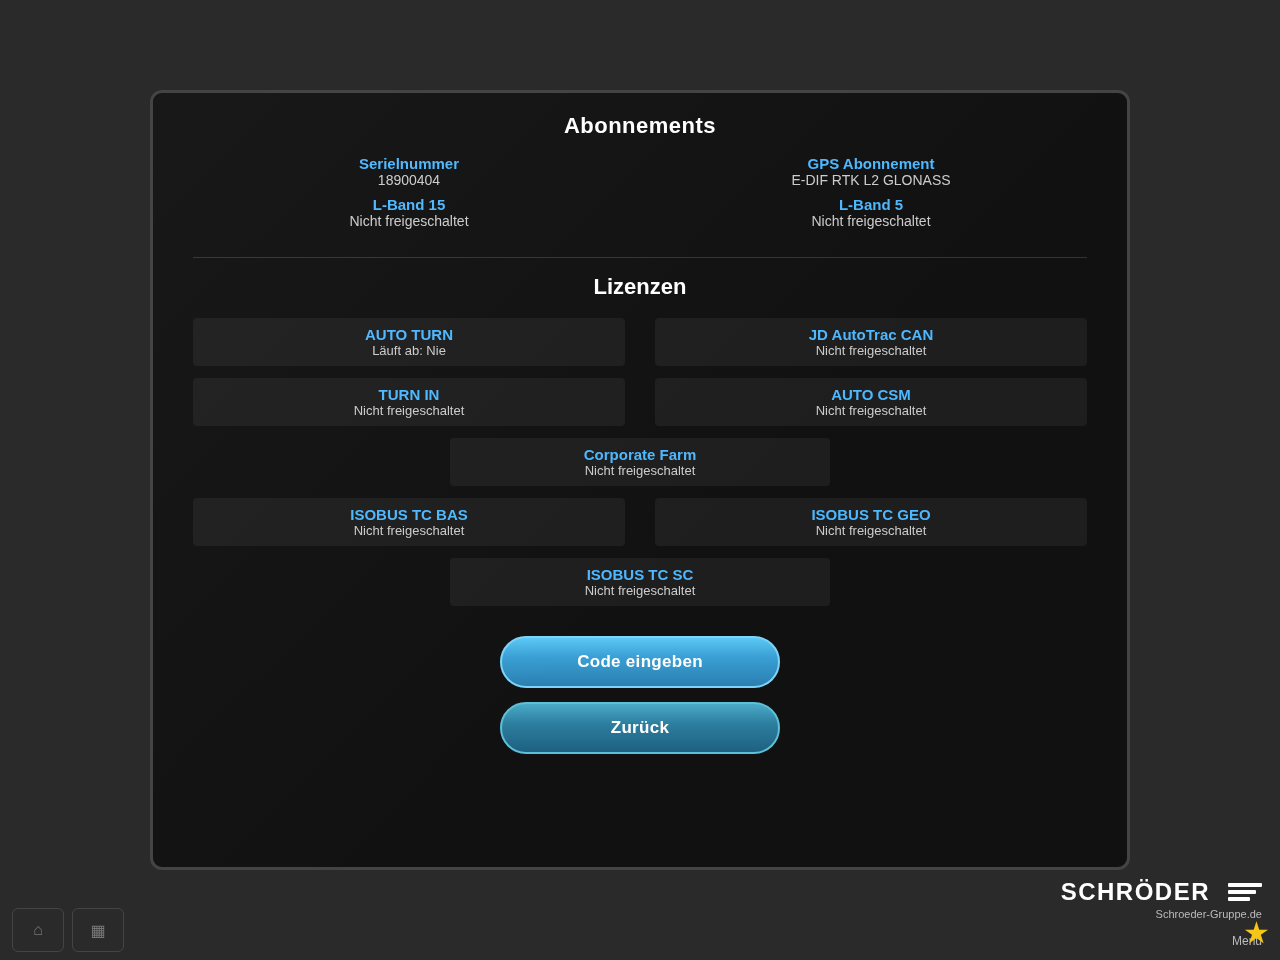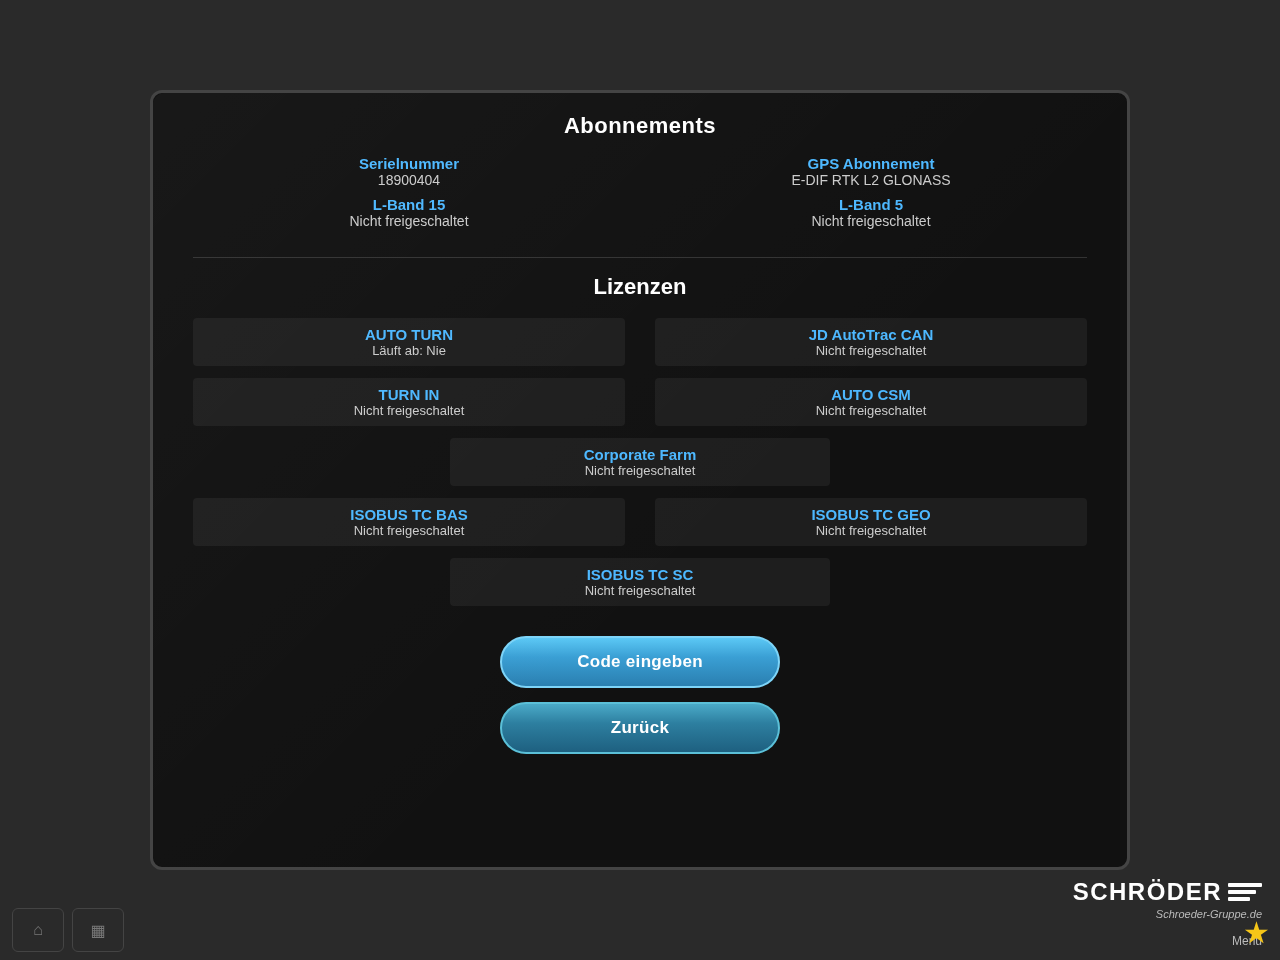--- a/index.html
+++ b/index.html
@@ -173,21 +173,21 @@
       bottom: 0;
       right: 0;
       padding: 12px 18px;
       text-align: right;
     }
 
     .logo-line1 {
       display: flex;
       align-items: center;
       justify-content: flex-end;
-      gap: 6px;
+      gap: 18px;
     }
 
     .logo-brand {
       color: #fff;
       font-size: 24px;
       font-weight: 900;
       letter-spacing: 1.5px;
     }
 
     .logo-stripe-group {
@@ -203,21 +203,20 @@
     }
 
     .logo-stripe:nth-child(1) { width: 34px; }
     .logo-stripe:nth-child(2) { width: 28px; }
     .logo-stripe:nth-child(3) { width: 22px; }
 
     .logo-website {
       color: #bbb;
       font-size: 11px;
       margin-top: 2px;
-      font-style: italic;
     }
 
     .logo-menu {
       color: #bbb;
       font-size: 12px;
       margin-top: 14px;
     }
 
     .bottom-left-nav {
       position: absolute;

